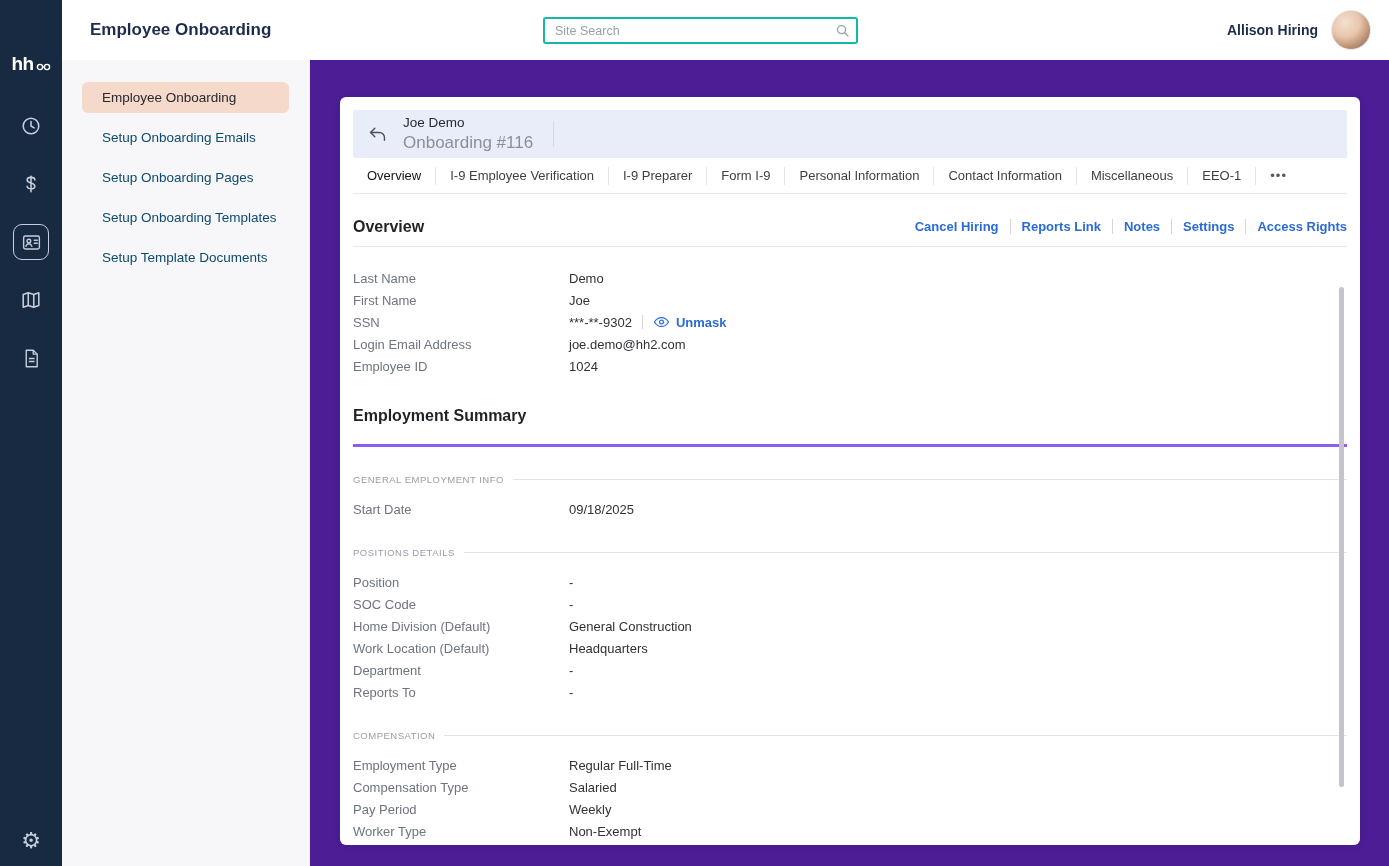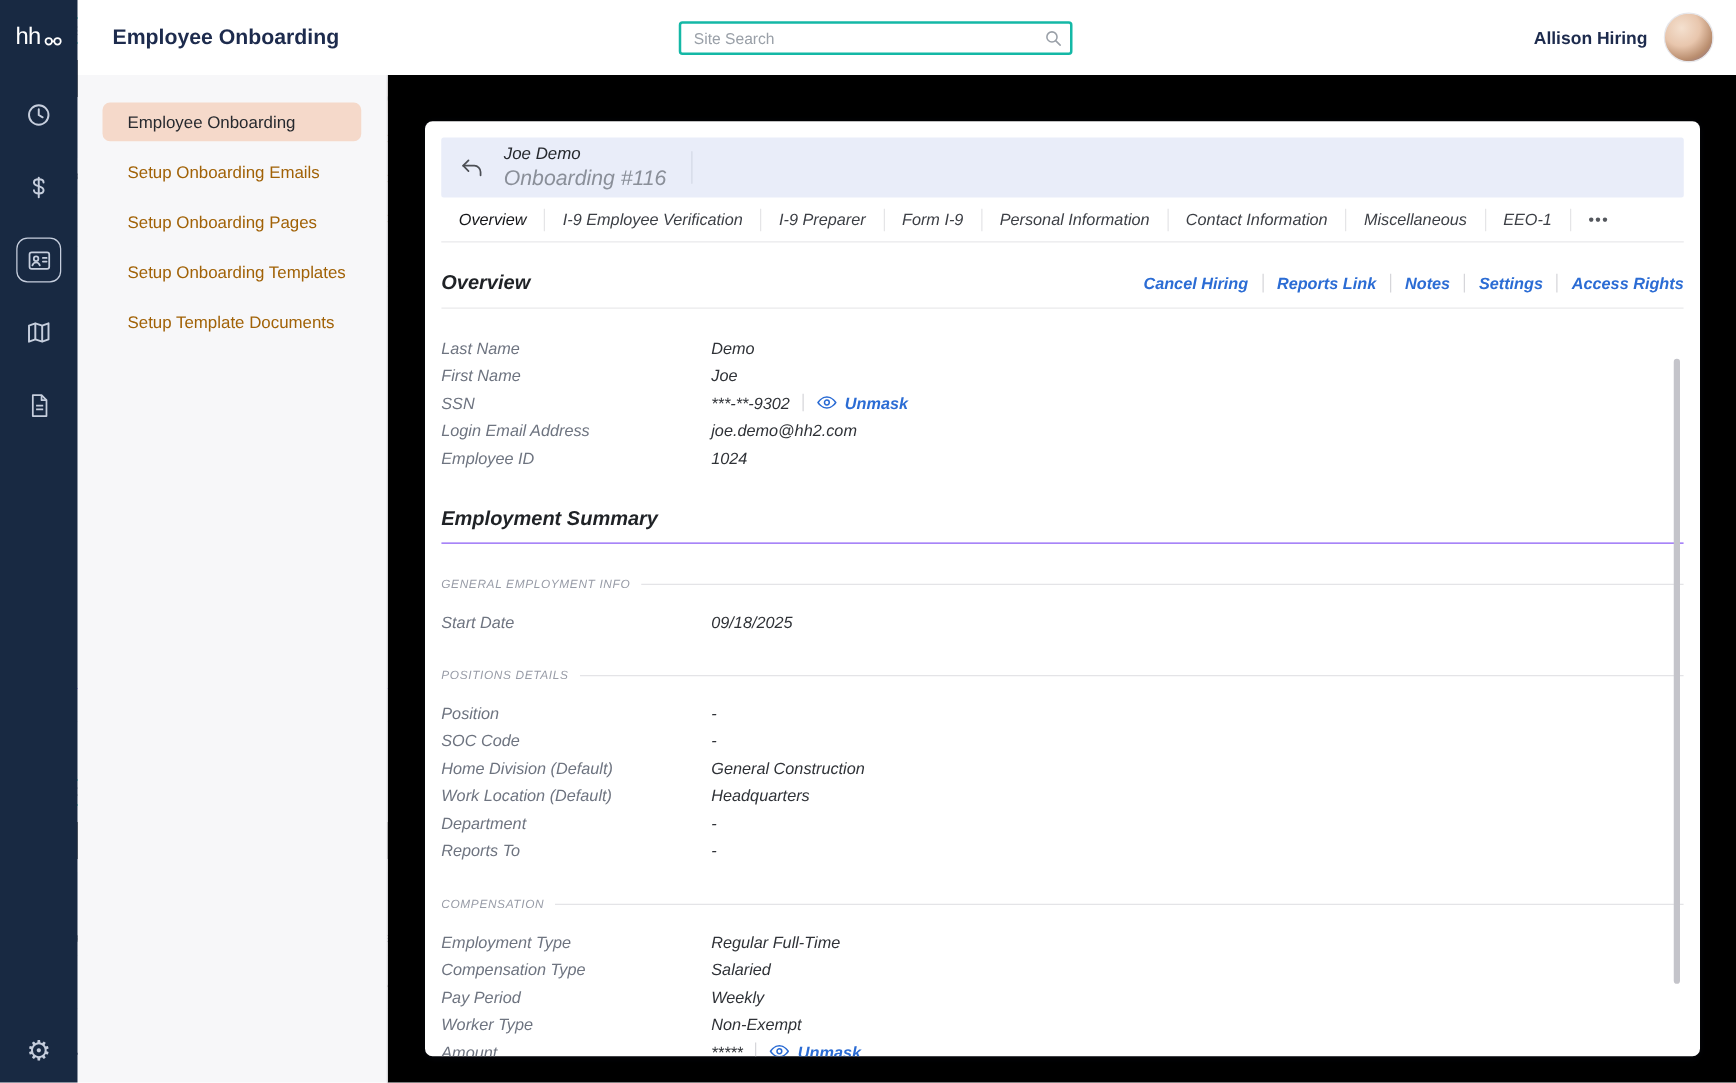--- a/index.html
+++ b/index.html
@@ -1,46 +1,46 @@
 <!DOCTYPE html>
 <html><head>
 <meta charset="utf-8">
 <style>
   * { margin:0; padding:0; box-sizing:border-box; }
   html,body { width:1389px; height:866px; overflow:hidden; font-family:"Liberation Sans", sans-serif; background:#fff; }
   a { text-decoration:none; }
 
   
   .rail { position:fixed; left:0; top:0; bottom:0; width:62px; background:#182942; display:flex; flex-direction:column; align-items:center; z-index:20; }
-  .logo { height:60px; display:flex; align-items:center; justify-content:center; color:#fff; font-weight:400; font-size:19px; letter-spacing:-0.5px; gap:2px; cursor:pointer; }
+  .logo { height:60px; display:flex; align-items:center; justify-content:center; color:#fff; font-weight:700; font-size:19px; letter-spacing:-0.5px; gap:2px; cursor:pointer;margin-top:34px; }
   .logo svg { margin-top:6px; }
   .rail-icons { display:flex; flex-direction:column; align-items:center; margin-top:14px; flex:1; width:100%; }
   .rail-icon { width:36px; height:36px; display:flex; align-items:center; justify-content:center; color:#c6cedd; margin-bottom:22px; cursor:pointer; }
   .rail-icon.active { border:1.5px solid #c6cedd; border-radius:9px; }
   .rail-gear { margin-top:auto; margin-bottom:12px; font-size:22px; color:#c6cedd; cursor:pointer; }
 
   
   .header { position:fixed; left:62px; top:0; right:0; height:60px; background:#fff; z-index:10; }
   .header-title { position:absolute; left:28px; top:50%; transform:translateY(-50%); font-size:17px; font-weight:700; color:#1d2b4d; }
   .search-wrap { position:absolute; left:481px; top:17px; width:315px; height:27px; }
   .search-wrap input { width:100%; height:100%; border:2px solid #14b8a6; border-radius:3px; padding:0 30px 0 10px; font-size:12.5px; color:#444; font-family:"Liberation Sans",sans-serif; outline:none; background:#fff; }
   .search-wrap input::placeholder { color:#9aa0a8; }
   .search-icon { position:absolute; right:8px; top:6px; cursor:pointer; }
   .user { position:absolute; right:18px; top:0; height:60px; display:flex; align-items:center; gap:13px; }
   .user-name { font-size:14px; font-weight:600; color:#1d2b4d; }
   .avatar { width:40px; height:40px; border-radius:50%; cursor:pointer;
             background: radial-gradient(circle at 35% 30%, #f4e0cf 0%, #e8c6ad 40%, #b98d6e 70%, #7b6a8f 100%); border:1px solid #e6e6ea; }
 
   
   .sidenav { position:fixed; left:62px; top:60px; bottom:0; width:248px; background:#f7f7f9; border-right:1px solid #ececee; padding-top:22px; z-index:5; }
-  .sidenav-item { margin:0 20px 9px; padding:8px 20px; font-size:13.5px; color:#a16207; border-radius:6px; cursor:pointer; white-space:nowrap; }
+  .sidenav-item { margin:0 20px 9px; padding:8px 20px; font-size:13.5px; color:#0c4a6e; border-radius:6px; cursor:pointer; white-space:nowrap; }
   .sidenav-item.active { background:#f5d9ca; color:#26292e; }
 
   
-  .main { position:fixed; left:310px; top:60px; right:0; bottom:0; background:#000000;font-style:italic; }
+  .main { position:fixed; left:310px; top:60px; right:0; bottom:0; background:#4c1d95; }
   .card { position:absolute; left:30px; right:29px; top:37px; bottom:21px; background:#fff; border-radius:6px; box-shadow:0 1px 6px rgba(30,40,70,0.18); }
 
   .band { margin:13px 13px 0; background:#e9edf9; height:48px; display:flex; align-items:center; border-radius:2px; }
   .band-back { width:48px; display:flex; align-items:center; justify-content:center; color:#4c4f55; cursor:pointer; }
   .band-names { padding:0 20px 0 2px; }
   .band-title { font-size:13.5px; color:#26292e; }
   .band-sub { font-size:17px; color:#8a8f99; margin-top:3px; }
   .band-divider { width:1px; height:26px; background:#d4d9e6; }
 
   .tabs { display:flex; align-items:center; margin:0 13px; border-bottom:1px solid #e9e9eb; height:36px; }
@@ -57,21 +57,21 @@
   .actions a { color:#2b6cd4; cursor:pointer; }
   .actions a + a { border-left:1px solid #d6d6da; margin-left:11px; padding-left:11px; }
 
   .fields { margin-top:20px; }
   .frow { display:flex; align-items:center; height:22px; font-size:13px; }
   .flabel { width:216px; color:#6e7480; flex-shrink:0; }
   .fvalue { color:#2f3237; }
   .vsep { width:1px; height:14px; background:#d6d6da; margin:0 10px; }
   .unmask { display:flex; align-items:center; gap:6px; color:#2b6cd4; font-weight:600; cursor:pointer; font-size:13px; }
 
-  .es-head { margin-top:30px; padding-bottom:9px; border-bottom:1px solid #8b5cf6; font-size:16px; font-weight:700; color:#1f2226; }
+  .es-head { margin-top:30px; padding-bottom:19px; border-bottom:3px solid #8b5cf6; font-size:16px; font-weight:700; color:#1f2226; }
   .subhead { display:flex; align-items:center; gap:9px; margin-top:27px; font-size:9.5px; color:#989ca7; letter-spacing:0.5px; }
   .subhead::after { content:""; flex:1; height:1px; background:#e4e4e7; }
   .subfields { margin-top:13px; }
 
   .scrollbar { position:absolute; right:16px; top:190px; width:5px; height:500px; background:#c4c4ca; border-radius:3px; cursor:pointer; }
 </style>
 </head>
 <body>
 
 <div class="rail">

